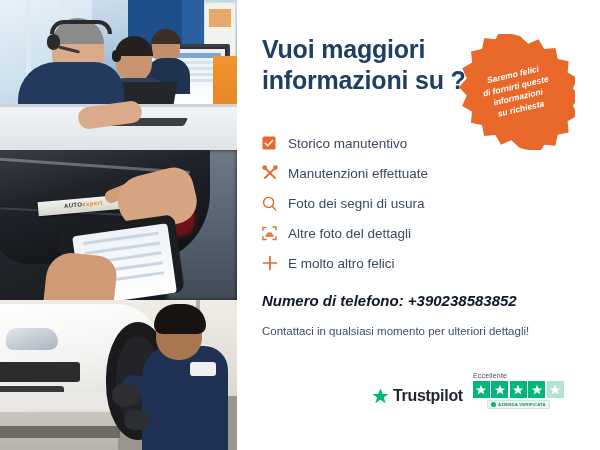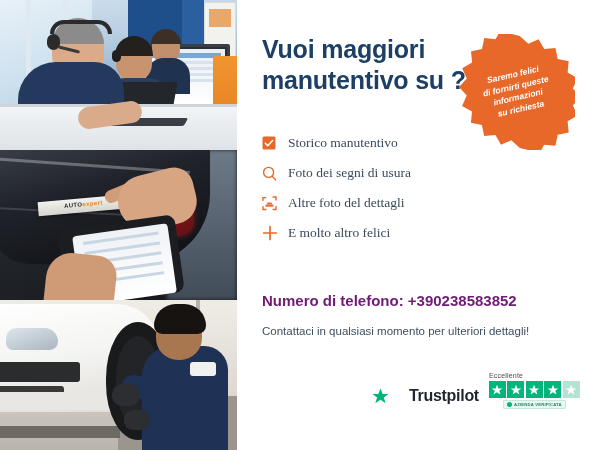--- a/index.html
+++ b/index.html
@@ -104,32 +104,32 @@
 
   
   .badge{position:absolute;left:222px;top:34px;width:116px;height:116px;}
   .badge svg{position:absolute;inset:0;}
   .badge .inner{position:absolute;inset:0;display:flex;flex-direction:column;
     align-items:center;justify-content:center;transform:rotate(-13deg);}
   .badge .headset{width:20px;height:15px;margin-bottom:3px;}
   .badge .btxt{font-size:8.5px;line-height:11.5px;font-weight:700;color:#fff;text-align:center;font-style:italic;}
 
   
-  .list{position:absolute;left:25px;top:128px;width:300px;font-family:Liberation Serif, serif;}
+  .list{position:absolute;left:25px;top:128px;width:300px;}
   .item{display:flex;align-items:center;height:30px;}
   .item .ico{width:26px;flex:0 0 26px;display:flex;align-items:center;justify-content:flex-start;color:#e8682a;}
   .item .lbl{font-size:13.5px;color:#3a4a5c;}
 
   
-  .phone{position:absolute;left:25px;top:292px;font-size:15px;font-weight:700;color:#701a75;}
+  .phone{position:absolute;left:25px;top:292px;font-size:15px;font-weight:700;color:#0f172a;font-style:italic;}
   .sub{position:absolute;left:25px;top:323px;width:330px;font-size:11.5px;line-height:17px;color:#3f4e60;}
 
   
   .tp{position:absolute;left:135px;top:372px;display:flex;align-items:flex-end;gap:10px;}
-  .tp .logo{display:flex;align-items:center;gap:20px;padding-bottom:4px;}
+  .tp .logo{display:flex;align-items:center;gap:4px;padding-bottom:4px;}
   .tp .logo .word{font-size:16px;font-weight:700;color:#1f262e;letter-spacing:-.3px;}
   .tp .rate{display:flex;flex-direction:column;align-items:center;}
   .tp .rate .exc{font-size:7px;color:#4a4a4a;letter-spacing:.2px;margin-bottom:2px;align-self:flex-start;}
   .tp .stars{display:flex;gap:1.5px;}
   .tp .stars span{width:17px;height:17px;background:#00b67a;display:flex;align-items:center;justify-content:center;}
   .tp .stars span.half{background:#b5e3d2;}
   .tp .verified{margin-top:2px;display:flex;align-items:center;gap:2px;
     background:#e8f7f1;border:1px solid #c6e9dc;border-radius:1px;padding:1px 3px;}
   .tp .verified .dot{width:5px;height:5px;border-radius:50%;background:#00b67a;}
   .tp .verified .vtxt{font-size:4.2px;color:#2f7d63;letter-spacing:.2px;font-weight:700;}
@@ -224,21 +224,21 @@
       <div class="glove"></div>
       <div class="glove2"></div>
     </div>
 
   </div>
 
   <div class="content">
 
     <div class="headline">
       <div>Vuoi maggiori</div>
-      <div>manutentivo su ?</div>
+      <div>informazioni su ?</div>
     </div>
 
     <div class="badge">
       <svg viewBox="0 0 116 116">
         <path d="M58 2 l8.5 7.8 10.3-4.6 5.6 9.9 11.2-1.1 2.3 11 11 2.3-1.1 11.2 9.9 5.6-4.6 10.3 7.8 8.5-7.8 8.5 4.6 10.3-9.9 5.6 1.1 11.2-11 2.3-2.3 11-11.2-1.1-5.6 9.9-10.3-4.6L58 114l-8.5-7.8-10.3 4.6-5.6-9.9-11.2 1.1-2.3-11-11-2.3 1.1-11.2-9.9-5.6 4.6-10.3L-2.8 53l7.8-8.5-4.6-10.3 9.9-5.6-1.1-11.2 11-2.3 2.3-11 11.2 1.1 5.6-9.9 10.3 4.6z" transform="translate(2.8,0)" fill="#e8682a"></path>
       </svg>
       <div class="inner">
         <svg class="headset" viewBox="0 0 24 18">
           <path d="M3 12v-2a9 9 0 0 1 18 0v2" fill="none" stroke="#fff" stroke-width="2.2" stroke-linecap="round"></path>
           <rect x="1.2" y="10.5" width="4.6" height="7" rx="2.2" fill="#fff"></rect>
@@ -256,20 +256,33 @@
       <div class="item">
         <span class="ico">
           <svg width="14" height="14" viewBox="0 0 14 14">
               <rect x="0.5" y="0.5" width="13" height="13" rx="1.5" fill="#e8682a"></rect>
               <path d="M3.3 7.2l2.4 2.6 4.9-5.2" fill="none" stroke="#fff" stroke-width="1.5" stroke-linecap="round" stroke-linejoin="round"></path>
             </svg>
         </span>
         <span class="lbl">Storico manutentivo</span>
       </div>
 
+      <div class="item">
+        <span class="ico">
+          <svg width="16" height="16" viewBox="0 0 16 16">
+              <g stroke="#e8682a" stroke-width="1.9" stroke-linecap="round">
+                <path d="M2.4 2.4 L13 13"></path>
+                <path d="M13.6 2.4 L3 13"></path>
+              </g>
+              <circle cx="2.6" cy="2.6" r="1.5" fill="none" stroke="#e8682a" stroke-width="1.6"></circle>
+              <circle cx="13.4" cy="2.6" r="1.5" fill="none" stroke="#e8682a" stroke-width="1.6"></circle>
+            </svg>
+        </span>
+        <span class="lbl">Manutenzioni effettuate</span>
+      </div>
 
       <div class="item">
         <span class="ico">
           <svg width="15" height="15" viewBox="0 0 15 15">
               <circle cx="6.6" cy="6.4" r="5" fill="none" stroke="#e8682a" stroke-width="1.4"></circle>
               <path d="M10.2 10.2 L13.6 13.9" stroke="#e8682a" stroke-width="1.4" stroke-linecap="round"></path>
             </svg>
         </span>
         <span class="lbl">Foto dei segni di usura</span>
       </div>

